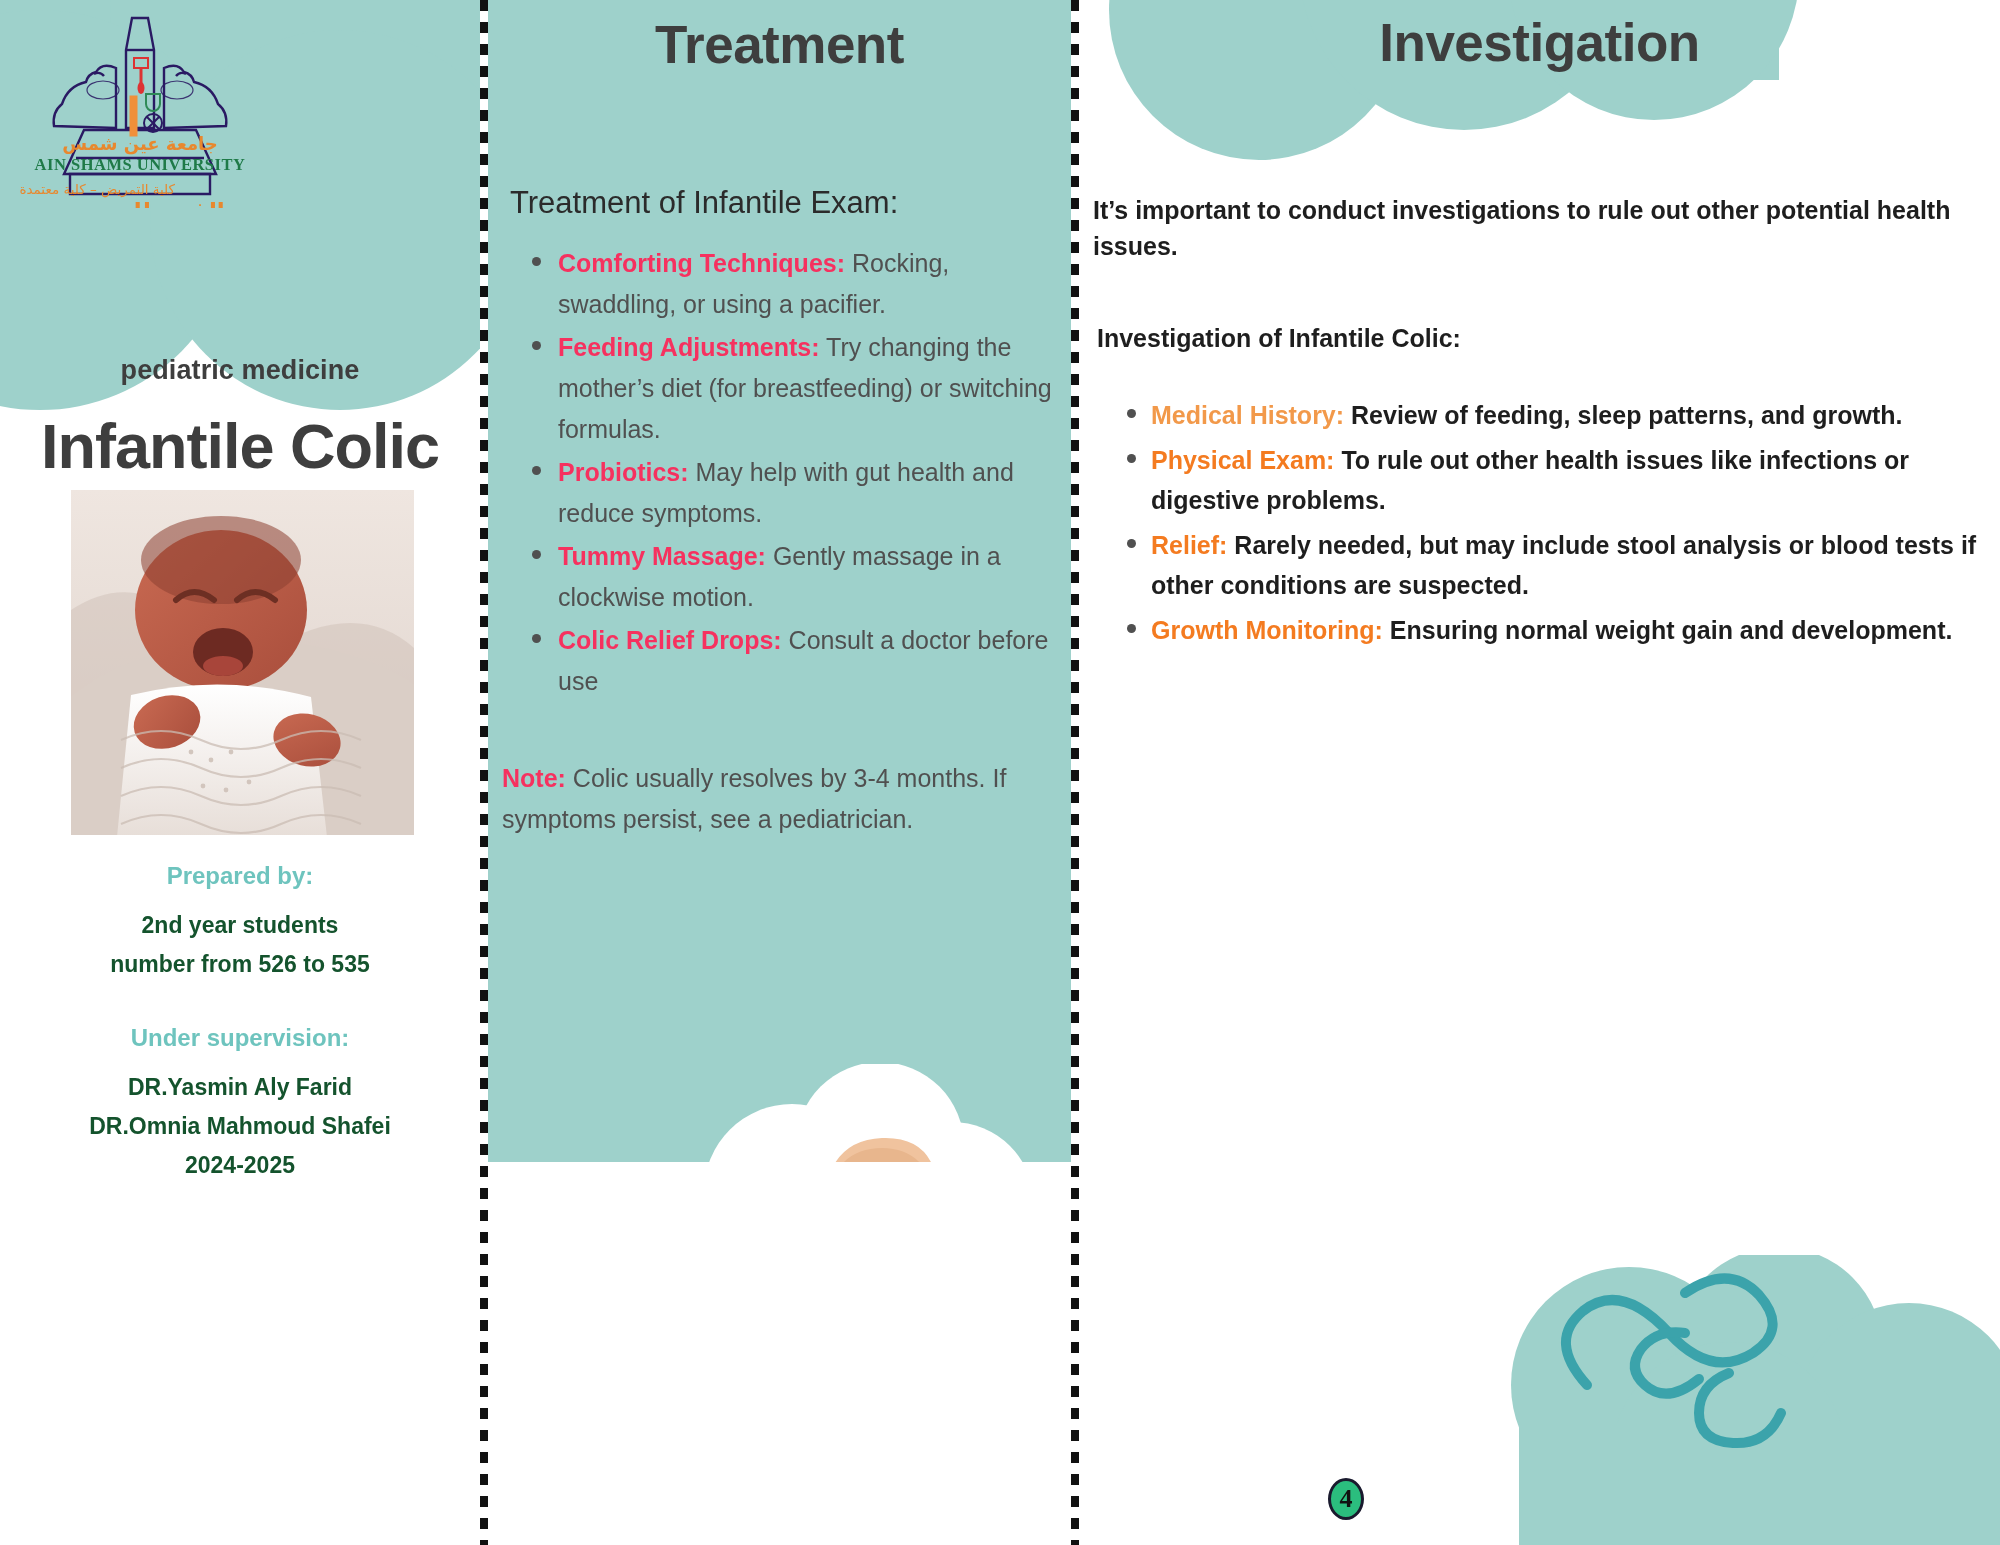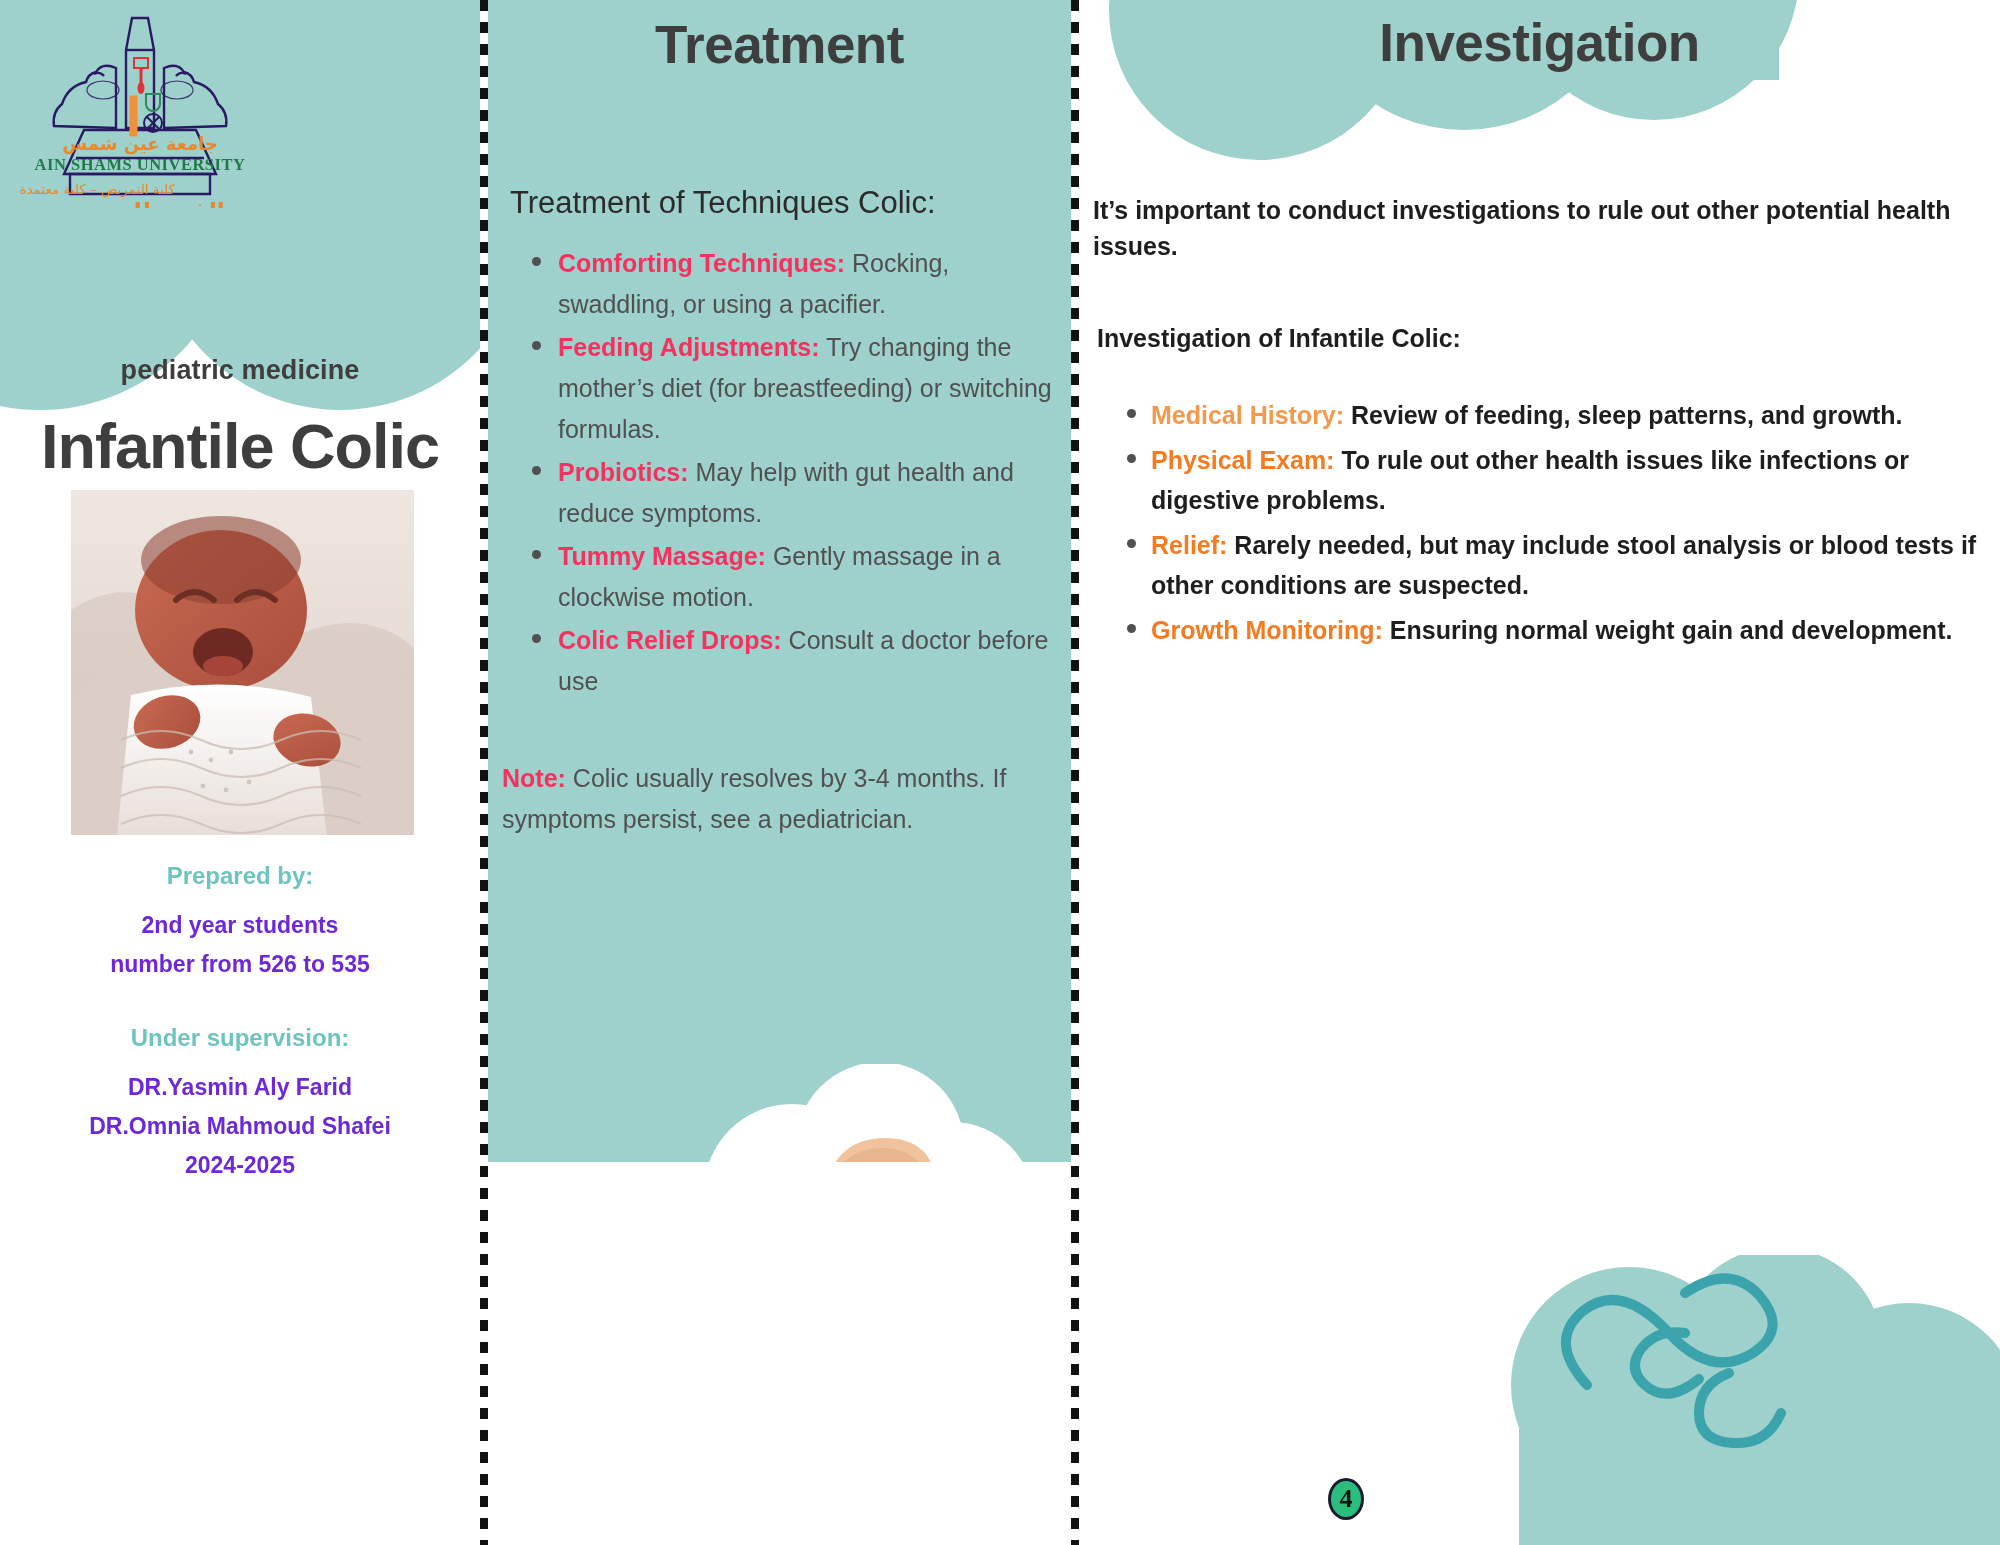--- a/index.html
+++ b/index.html
@@ -65,21 +65,21 @@
   }
   .cover-credits {
     position: absolute; left: 0; top: 862px; width: 480px;
     text-align: center; z-index: 6;
   }
   .cred-head {
     font-size: 24px; font-weight: 800; color: #6ec4be;
     margin-bottom: 16px;
   }
   .cred-line {
-    font-size: 23px; font-weight: 700; color: #6d28d9;
+    font-size: 23px; font-weight: 700; color: #14532d;
     line-height: 1.7;
   }
   .cred-gap { height: 40px; }
 
   
   .dash-divider {
     flex: 0 0 8px;
     width: 8px; height: 1545px;
     background-image: repeating-linear-gradient(
       to bottom, #111 0 11px, transparent 11px 22px);
@@ -329,21 +329,21 @@
       <div class="cred-line">DR.Yasmin Aly Farid</div>
       <div class="cred-line">DR.Omnia Mahmoud Shafei</div>
       <div class="cred-line">2024-2025</div>
     </div>
   </section>
 
   <div class="dash-divider"></div>
 
   <section class="panel-treatment">
     <h1 class="panel-head">Treatment</h1>
-    <div class="sub-head">Treatment of Techniques Colic:</div>
+    <div class="sub-head">Treatment of Infantile Exam:</div>
 
     <ul class="tx-list">
       <li><span class="tx-term">Comforting Techniques:</span><span> Rocking, swaddling, or using a pacifier.</span></li>
       <li><span class="tx-term">Feeding Adjustments:</span><span> Try changing the mother’s diet (for breastfeeding) or switching formulas.</span></li>
       <li><span class="tx-term">Probiotics:</span><span> May help with gut health and reduce symptoms.</span></li>
       <li><span class="tx-term">Tummy Massage:</span><span> Gently massage in a clockwise motion.</span></li>
       <li><span class="tx-term">Colic Relief Drops:</span><span> Consult a doctor before use</span></li>
     </ul>
 
     <p class="tx-note">

